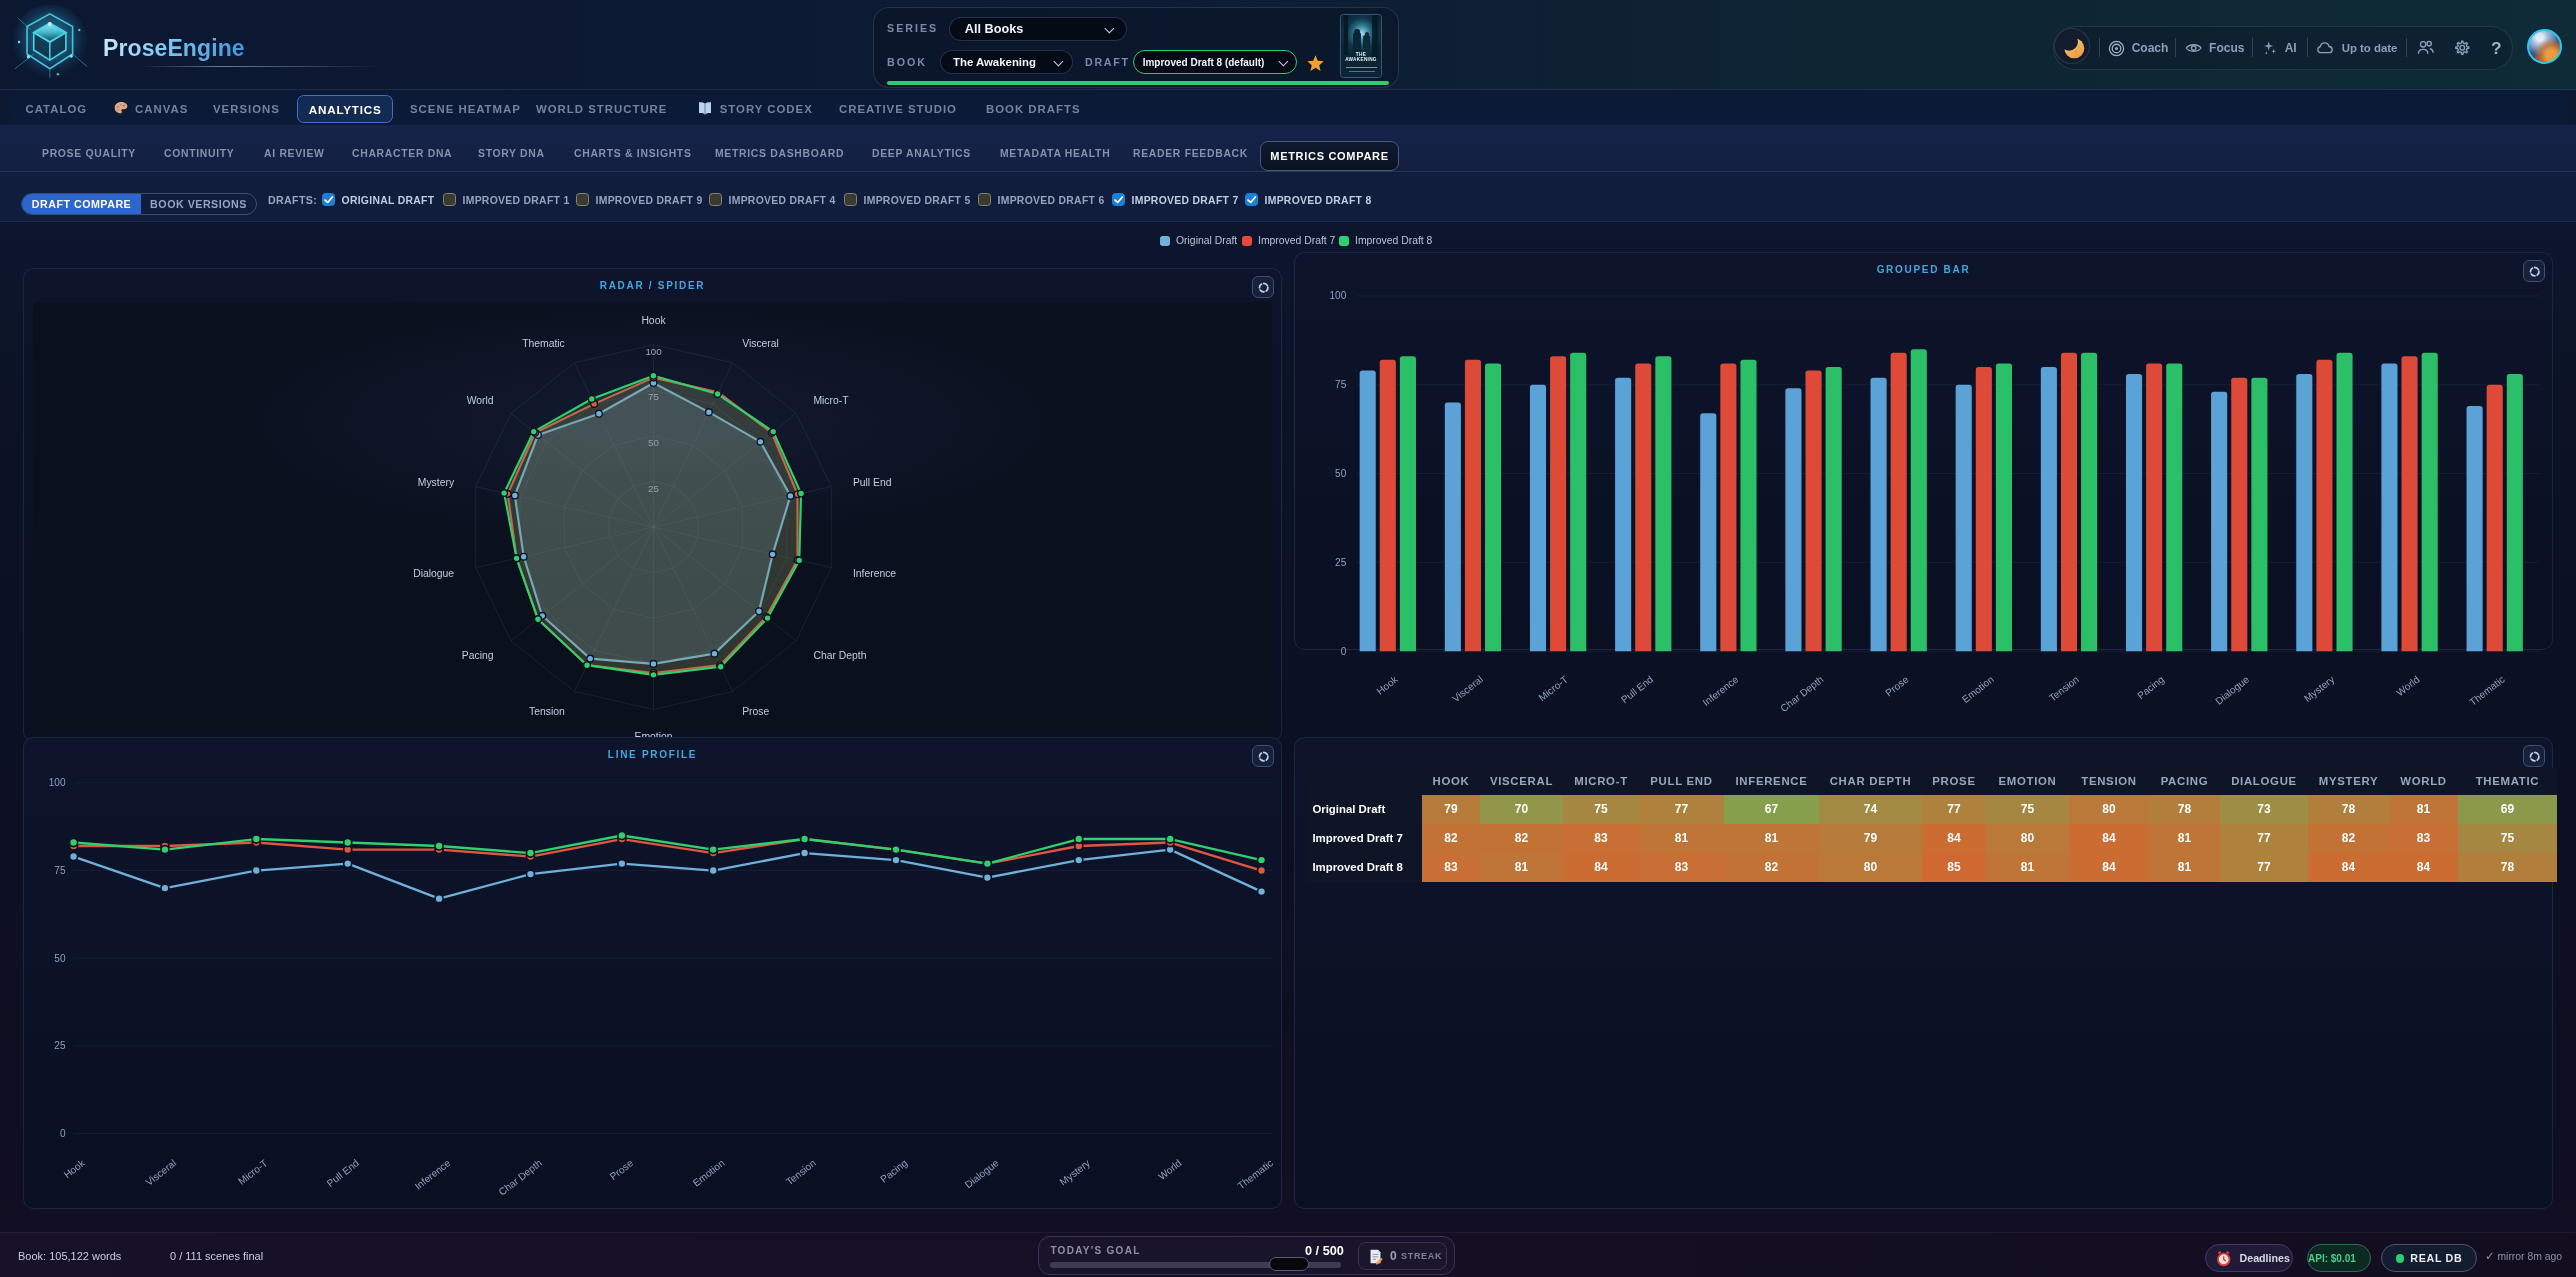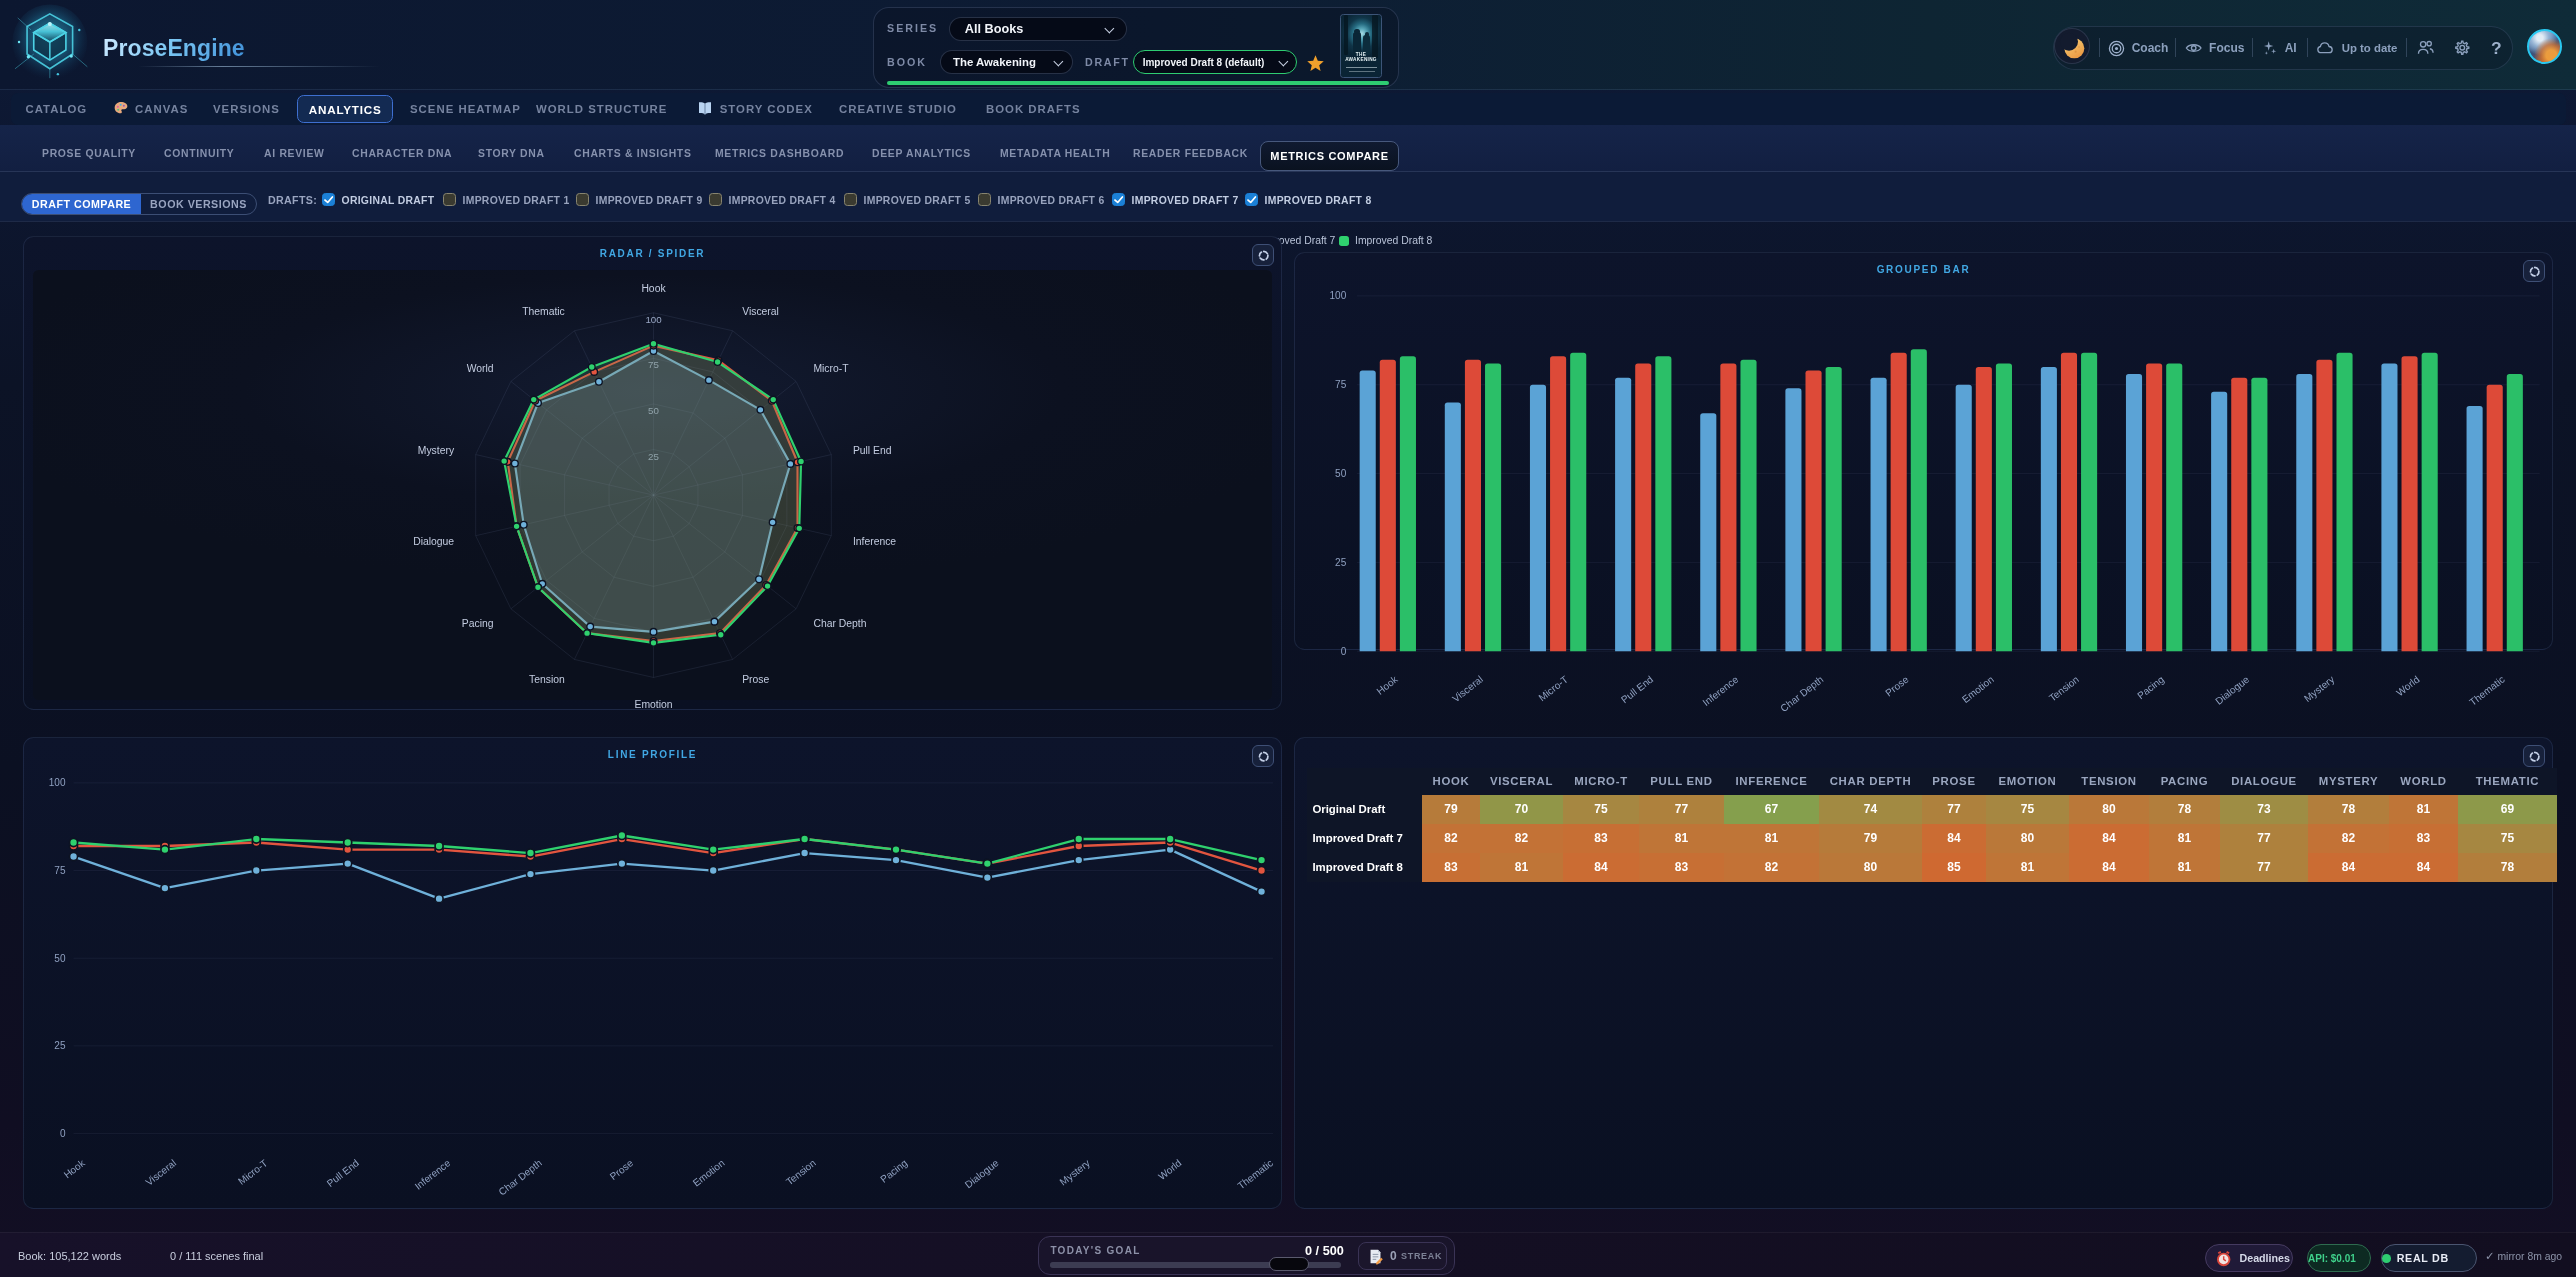--- a/index.html
+++ b/index.html
@@ -186,21 +186,21 @@
       <span class="cbl on">IMPROVED DRAFT 8</span>
     </div>
     <div class="legend">
       <div class="lsq" style="left:1160px;background:#6fb1da"></div>
       <div class="ltx" style="left:1176px">Original Draft</div>
       <div class="lsq" style="left:1242px;background:#e8473a"></div>
       <div class="ltx" style="left:1258px">Improved Draft 7</div>
       <div class="lsq" style="left:1339px;background:#2fd16e"></div>
       <div class="ltx" style="left:1355px">Improved Draft 8</div>
     </div>
-    <div class="panel" style="left:23px;top:236px;width:1259px;height:474px">
+    <div class="panel" style="left:23px;top:268px;width:1259px;height:474px">
       <div class="inner"></div>
       <div class="ptitle">RADAR / SPIDER</div>
       <div class="expand">
         <svg width="13.4" height="13.4" viewBox="0 0 20 20">
           <circle cx="10" cy="10" r="6.3" fill="none" stroke="#c3cfe6" stroke-width="2.6" stroke-dasharray="6.2 3.7" stroke-dashoffset="8.1" stroke-linecap="round" transform="rotate(-22 10 10)"></circle>
         </svg>
       </div>
       <svg width="1259" height="474" viewBox="0 0 1876 707" style="position:absolute;left:0;top:0">
         <polygon points="938.0,317.0 967.5,323.7 991.2,342.6 1004.3,369.9 1004.3,400.1 991.2,427.4 967.5,446.3 938.0,453.0 908.5,446.3 884.8,427.4 871.7,400.1 871.7,369.9 884.8,342.6 908.5,323.7" fill="none" stroke="rgba(148,168,214,0.17)" stroke-width="1"></polygon>
         <polygon points="938.0,249.0 997.0,262.5 1044.3,300.2 1070.6,354.7 1070.6,415.3 1044.3,469.8 997.0,507.5 938.0,521.0 879.0,507.5 831.7,469.8 805.4,415.3 805.4,354.7 831.7,300.2 879.0,262.5" fill="none" stroke="rgba(148,168,214,0.17)" stroke-width="1"></polygon>
@@ -554,16 +554,16 @@
           <div style="position:absolute;left:31px;top:6px;font-size:12px;font-weight:bold;color:#9aa0b5">0</div>
           <div style="position:absolute;left:42px;top:8px;font-size:9px;font-weight:bold;letter-spacing:0.7px;color:#7d8296">STREAK</div>
         </div>
       </div>
       <div class="pill" style="left:2205px;width:88px;background:#201a38;border:0.7px solid #453a60;color:#d5d9e8;font-size:10.7px;padding-left:9.4px"><svg width="17.4" height="17.4" viewBox="0 0 24 24" style="vertical-align:-4.7px;margin-right:6.7px">
           <circle cx="12" cy="13" r="8" fill="#f2e3e0" stroke="#d8453a" stroke-width="2.6"></circle>
           <path d="M12 8.5 L12 13 L15 15" stroke="#d8453a" stroke-width="2" fill="none"></path>
           <path d="M4.5 4.5 L8 2.5 M19.5 4.5 L16 2.5" stroke="#d8453a" stroke-width="2.6"></path>
         </svg>Deadlines</div>
       <div class="pill" style="left:2307px;width:64px;background:#0d2a22;border:0.7px solid #2e6b4f;color:#3fd08a;font-size:10px;text-align:left">API: $0.01</div>
-      <div class="pill" style="left:2381px;width:96px;background:#141c30;border:0.7px solid #4a5570;color:#e8ecf5;font-size:10.7px;letter-spacing:0.7px;"><span style="display:inline-block;width:8.7px;height:8.7px;border-radius:50%;background:#2ecc71;margin-right:6px;vertical-align:-0.7px"></span>REAL DB</div>
+      <div class="pill" style="left:2381px;width:96px;background:#141c30;border:0.7px solid #4a5570;color:#e8ecf5;font-size:10.7px;letter-spacing:0.7px;text-align:center"><span style="display:inline-block;width:8.7px;height:8.7px;border-radius:50%;background:#2ecc71;margin-right:6px;vertical-align:-0.7px"></span>REAL DB</div>
       <div class="sbtx" style="left:2485px;color:#8c93a8;font-size:10.4px"><span style="font-size:11.4px">✓</span> mirror 8m ago</div>
     </div>
   </div>
 
 </body></html>

